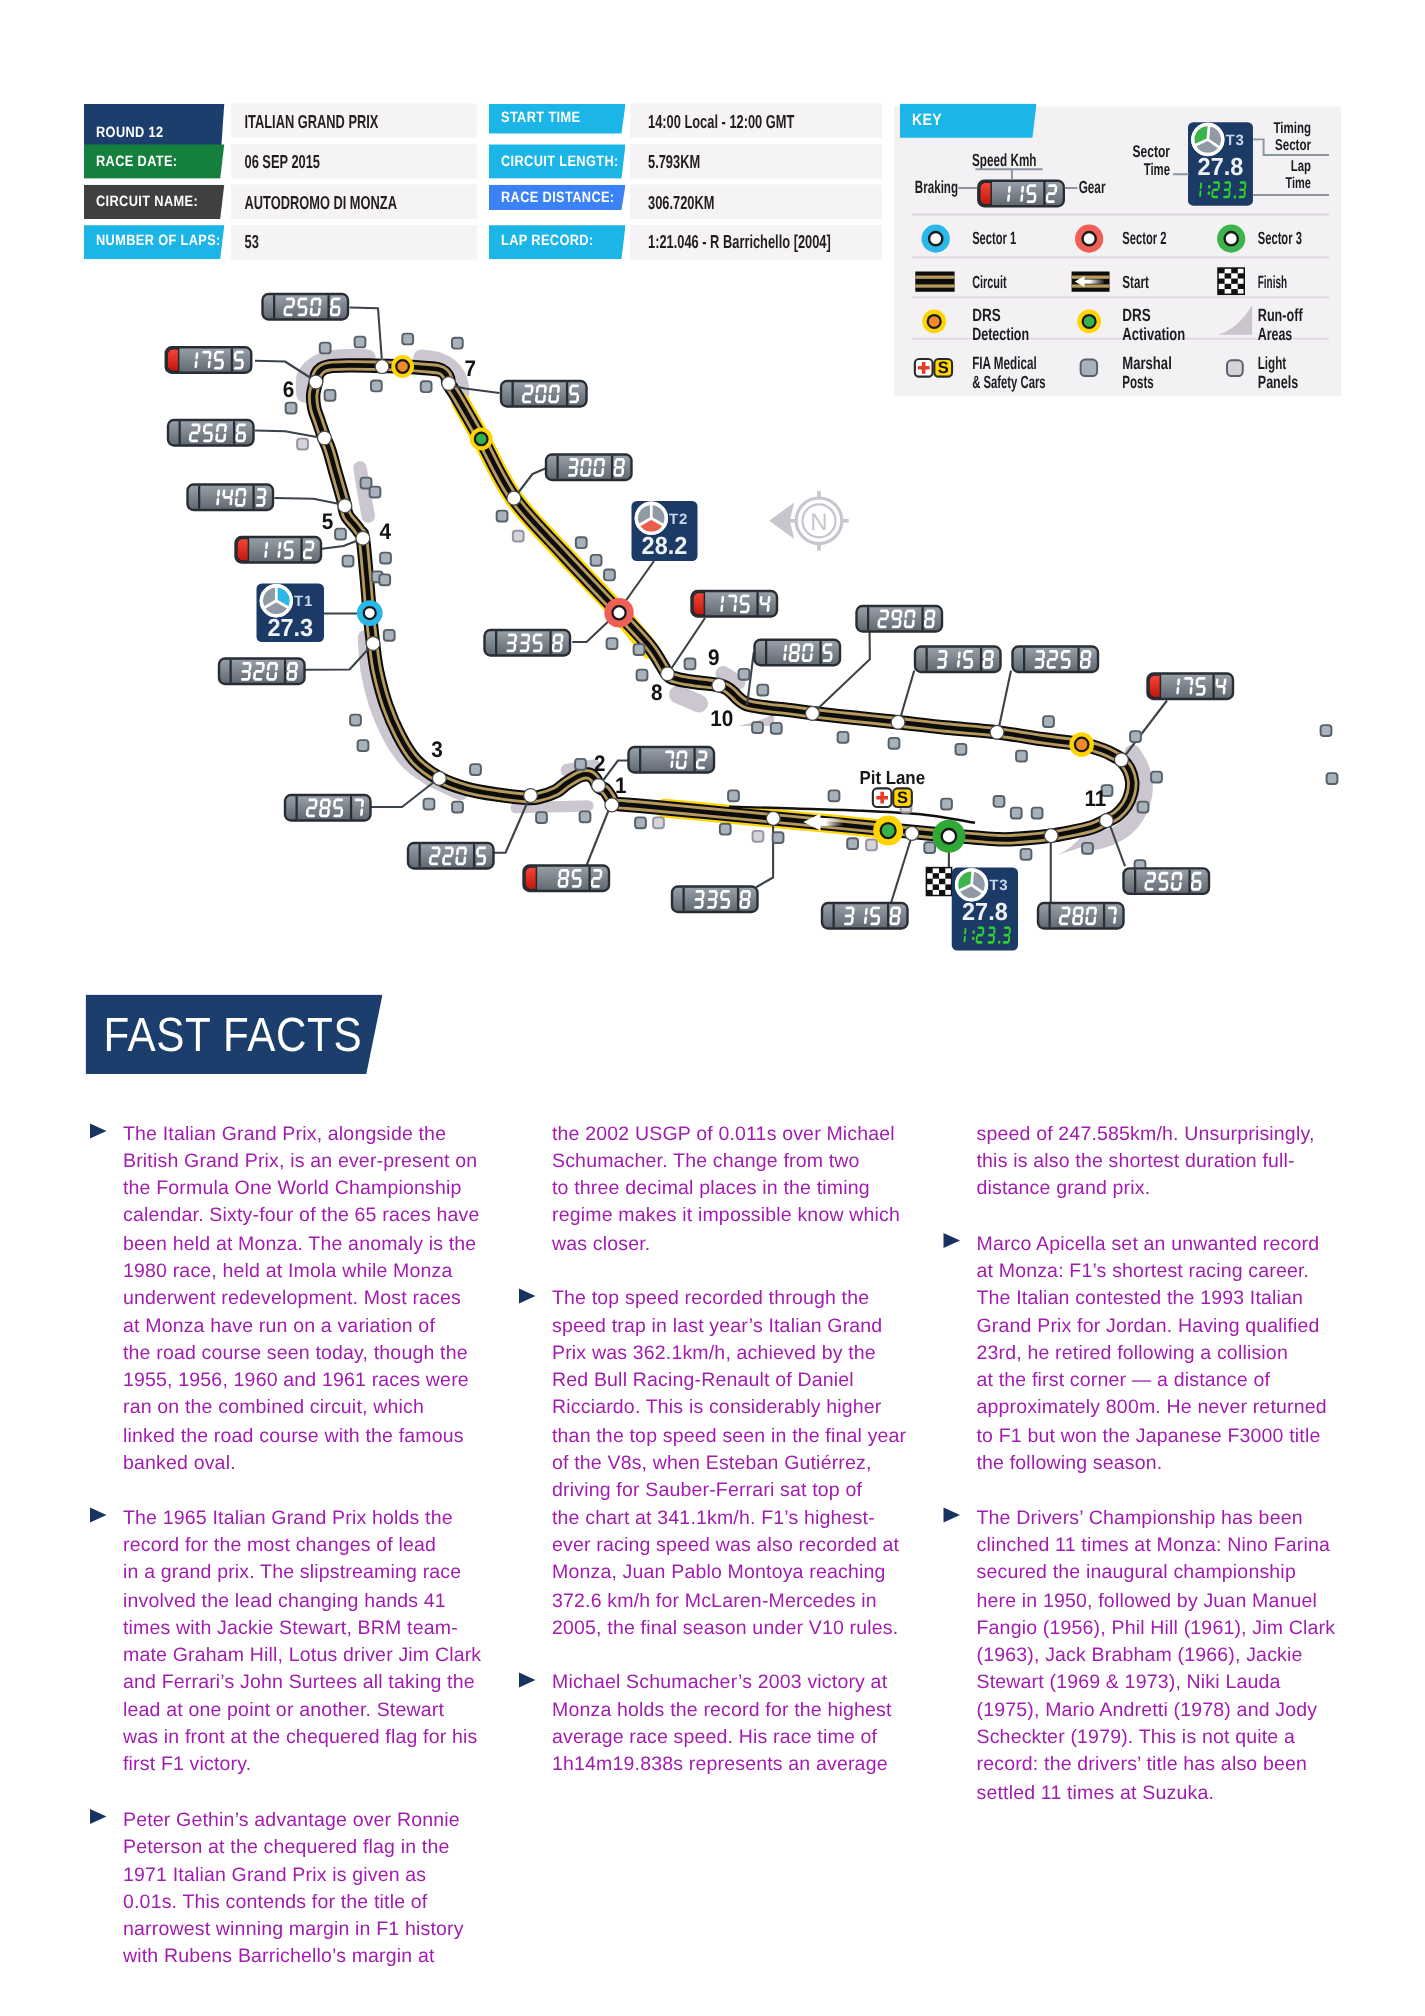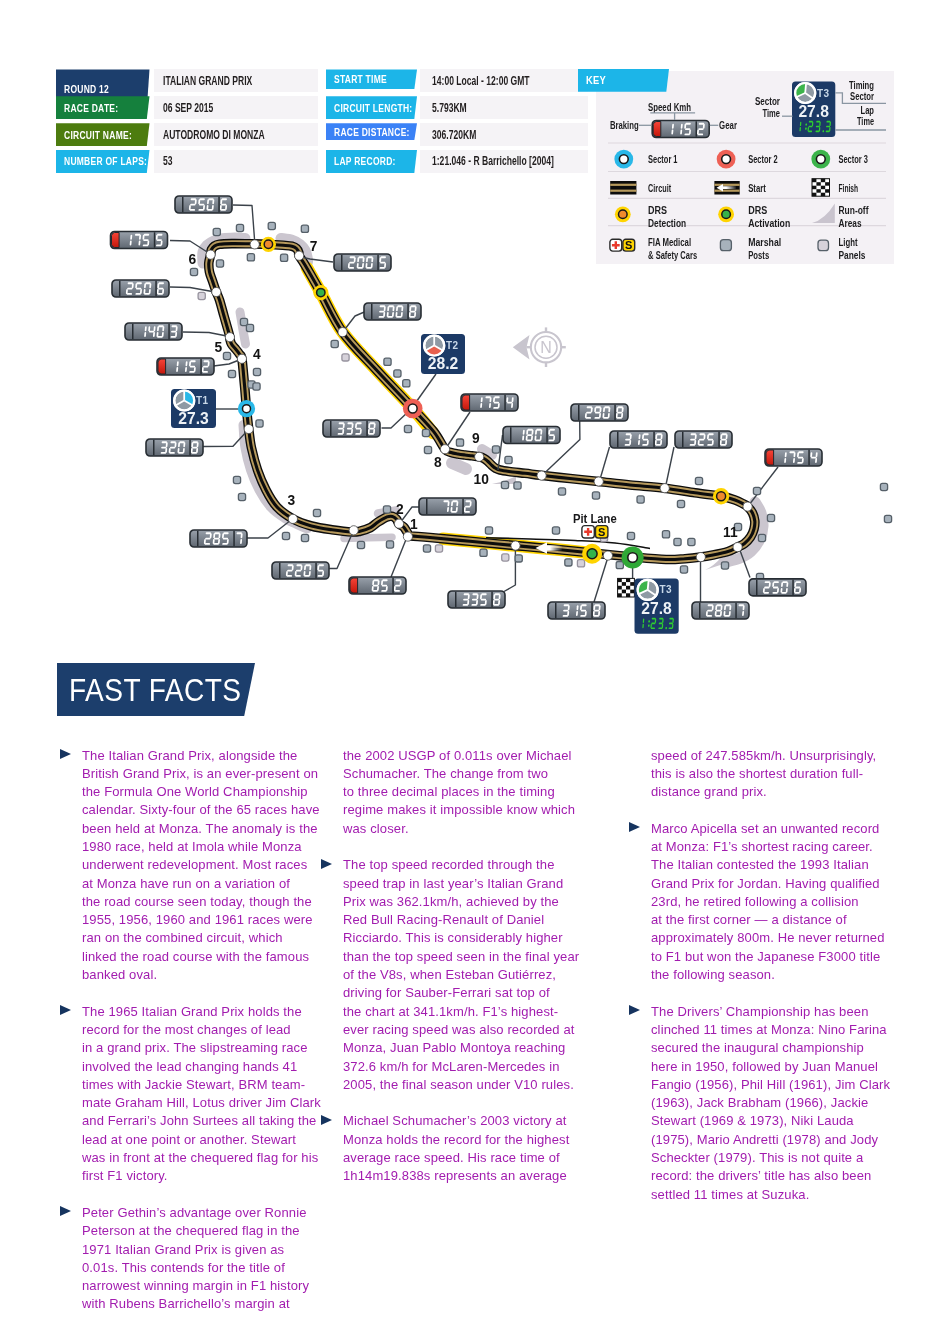--- a/index.html
+++ b/index.html
@@ -13,21 +13,21 @@
   </div>
 <div style="position:absolute;left:154px;top:69.4px;width:164px;height:22.8px;background:#f5f3f6">
     <span style="position:absolute;left:8.5px;top:50%;transform:translateY(-50%) scaleX(0.685);transform-origin:left center;font-weight:bold;font-size:12.5px;color:#221e1f;white-space:nowrap">ITALIAN GRAND PRIX</span>
   </div>
 <div style="position:absolute;left:56px;top:96.3px;width:93.5px;height:22.8px;background:#15803d;clip-path:polygon(0 0,100% 0,calc(100% - 2.7px) 100%,0 100%)">
     <span style="position:absolute;left:8px;top:50%;transform:translateY(-50%) scaleX(0.85);transform-origin:left center;font-weight:bold;font-size:10px;color:#fff;white-space:nowrap;letter-spacing:0.3px">RACE DATE:</span>
   </div>
 <div style="position:absolute;left:154px;top:96.3px;width:164px;height:22.8px;background:#f5f3f6">
     <span style="position:absolute;left:8.5px;top:50%;transform:translateY(-50%) scaleX(0.685);transform-origin:left center;font-weight:bold;font-size:12.5px;color:#221e1f;white-space:nowrap">06 SEP 2015</span>
   </div>
-<div style="position:absolute;left:56px;top:123.2px;width:93.5px;height:22.8px;background:#4d7c0f;clip-path:polygon(0 0,100% 0,calc(100% - 2.7px) 100%,0 100%)">
+<div style="position:absolute;left:56px;top:123.2px;width:93.5px;height:22.8px;background:#404040;clip-path:polygon(0 0,100% 0,calc(100% - 2.7px) 100%,0 100%)">
     <span style="position:absolute;left:8px;top:50%;transform:translateY(-50%) scaleX(0.85);transform-origin:left center;font-weight:bold;font-size:10px;color:#fff;white-space:nowrap;letter-spacing:0.3px">CIRCUIT NAME:</span>
   </div>
 <div style="position:absolute;left:154px;top:123.2px;width:164px;height:22.8px;background:#f5f3f6">
     <span style="position:absolute;left:8.5px;top:50%;transform:translateY(-50%) scaleX(0.685);transform-origin:left center;font-weight:bold;font-size:12.5px;color:#221e1f;white-space:nowrap">AUTODROMO DI MONZA</span>
   </div>
 <div style="position:absolute;left:56px;top:150.1px;width:93.5px;height:22.8px;background:#1cb5e8;clip-path:polygon(0 0,100% 0,calc(100% - 2.7px) 100%,0 100%)">
     <span style="position:absolute;left:8px;top:50%;transform:translateY(-50%) scaleX(0.85);transform-origin:left center;font-weight:bold;font-size:10px;color:#fff;white-space:nowrap;letter-spacing:0.3px">NUMBER OF LAPS:</span>
   </div>
 <div style="position:absolute;left:154px;top:150.1px;width:164px;height:22.8px;background:#f5f3f6">
     <span style="position:absolute;left:8.5px;top:50%;transform:translateY(-50%) scaleX(0.685);transform-origin:left center;font-weight:bold;font-size:12.5px;color:#221e1f;white-space:nowrap">53</span>
@@ -50,21 +50,21 @@
 <div style="position:absolute;left:420px;top:123.2px;width:168px;height:22.8px;background:#f5f3f6">
     <span style="position:absolute;left:11.5px;top:50%;transform:translateY(-50%) scaleX(0.685);transform-origin:left center;font-weight:bold;font-size:12.5px;color:#221e1f;white-space:nowrap">306.720KM</span>
   </div>
 <div style="position:absolute;left:326px;top:150.1px;width:91px;height:22.8px;background:#1cb5e8;clip-path:polygon(0 0,100% 0,calc(100% - 2.7px) 100%,0 100%)">
     <span style="position:absolute;left:8px;top:50%;transform:translateY(-50%) scaleX(0.85);transform-origin:left center;font-weight:bold;font-size:10px;color:#fff;white-space:nowrap;letter-spacing:0.3px">LAP RECORD:</span>
   </div>
 <div style="position:absolute;left:420px;top:150.1px;width:168px;height:22.8px;background:#f5f3f6">
     <span style="position:absolute;left:11.5px;top:50%;transform:translateY(-50%) scaleX(0.685);transform-origin:left center;font-weight:bold;font-size:12.5px;color:#221e1f;white-space:nowrap">1:21.046 - R Barrichello [2004]</span>
   </div>
 <div style="position:absolute;left:596px;top:70.5px;width:298px;height:193px;background:#f4f1f5"></div>
-<div style="position:absolute;left:578px;top:69px;width:91px;height:22.8px;background:#1cb5e8;clip-path:polygon(0 0,100% 0,calc(100% - 2.7px) 100%,0 100%)">
+<div style="position:absolute;left:600px;top:69px;width:91px;height:22.8px;background:#1cb5e8;clip-path:polygon(0 0,100% 0,calc(100% - 2.7px) 100%,0 100%)">
     <span style="position:absolute;left:8px;top:50%;transform:translateY(-50%) scaleX(0.85);transform-origin:left center;font-weight:bold;font-size:11px;color:#fff;white-space:nowrap;letter-spacing:0.3px">KEY</span>
   </div>
 <svg width="298" height="194" viewBox="596 70.5 298 194" style="position:absolute;left:596px;top:70.5px">
     <defs>
       <linearGradient id="kfade" x1="0" y1="0" x2="1" y2="0">
         <stop offset="0" stop-color="#fff"></stop>
         <stop offset="0.5" stop-color="#fff"></stop>
         <stop offset="1" stop-color="#fff" stop-opacity="0.08"></stop>
       </linearGradient>
     </defs>
@@ -847,21 +847,21 @@
     <path d="M512.8,347.2 L529.5,335.0 L526.5,347.2 L529.5,359.4 Z" fill="#c8c5ce"></path>
   </svg>
 <div style="position:absolute;left:57px;top:663px;width:198px;height:53px;background:#1c3e6c;clip-path:polygon(0 0,100% 0,calc(100% - 10.8px) 100%,0 100%)">
     <span style="position:absolute;left:12px;top:50%;transform:translateY(-50%) scaleX(0.878);transform-origin:left center;font-size:32px;color:#fff;letter-spacing:0.5px;white-space:nowrap">FAST FACTS</span>
   </div>
 <div style="position:absolute;left:82px;top:746.5px;width:290px">
     <div class="fp b">The Italian Grand Prix, alongside the<br>British Grand Prix, is an ever-present on<br>the Formula One World Championship<br>calendar. Sixty-four of the 65 races have<br>been held at Monza. The anomaly is the<br>1980 race, held at Imola while Monza<br>underwent redevelopment. Most races<br>at Monza have run on a variation of<br>the road course seen today, though the<br>1955, 1956, 1960 and 1961 races were<br>ran on the combined circuit, which<br>linked the road course with the famous<br>banked oval.</div>
     <div class="fp b">The 1965 Italian Grand Prix holds the<br>record for the most changes of lead<br>in a grand prix. The slipstreaming race<br>involved the lead changing hands 41<br>times with Jackie Stewart, BRM team-<br>mate Graham Hill, Lotus driver Jim Clark<br>and Ferrari’s John Surtees all taking the<br>lead at one point or another. Stewart<br>was in front at the chequered flag for his<br>first  F1 victory.</div>
     <div class="fp b"> Peter Gethin’s advantage over Ronnie<br>Peterson at the chequered flag in the<br>1971 Italian Grand Prix is given as<br>0.01s. This contends for the title of<br>narrowest winning margin in F1 history<br>with Rubens Barrichello’s margin at</div>
   </div>
-<div style="position:absolute;left:343px;top:746.5px;width:290px">
+<div style="position:absolute;left:368px;top:746.5px;width:290px">
     <div class="fp">the 2002 USGP of 0.011s over Michael<br>Schumacher. The change from two<br>to three decimal places in the timing<br>regime makes it impossible know which<br>was closer.</div>
     <div class="fp b">The top speed recorded through the<br>speed trap in last year’s Italian Grand<br>Prix was 362.1km/h, achieved by the<br>Red Bull Racing-Renault of Daniel<br>Ricciardo. This is considerably higher<br>than the top speed seen in the final year<br>of the V8s, when Esteban Gutiérrez,<br>driving for Sauber-Ferrari sat top of<br>the chart at 341.1km/h. F1’s highest-<br>ever racing speed was also recorded at<br>Monza, Juan Pablo Montoya reaching<br>372.6 km/h for McLaren-Mercedes in<br>2005, the final season under V10 rules.</div>
     <div class="fp b"> Michael Schumacher’s 2003 victory at<br>Monza holds the record for the highest<br>average race speed. His race time of<br>1h14m19.838s represents an average</div>
   </div>
 <div style="position:absolute;left:651px;top:746.5px;width:290px">
     <div class="fp">speed of 247.585km/h. Unsurprisingly,<br>this is also the shortest duration full-<br>distance grand prix.</div>
     <div class="fp b"> Marco Apicella set an unwanted record<br>at Monza: F1’s shortest racing career.<br>The Italian contested the 1993 Italian<br>Grand Prix for Jordan. Having qualified<br>23rd, he retired following a collision<br>at the first corner —  a distance of<br>approximately 800m. He never returned<br>to F1 but won the Japanese F3000 title<br>the following season.</div>
     <div class="fp b">The Drivers’ Championship has been<br>clinched 11 times at Monza: Nino Farina<br>secured the inaugural championship<br>here in 1950, followed by Juan Manuel<br>Fangio (1956), Phil Hill (1961), Jim Clark<br>(1963), Jack Brabham (1966), Jackie<br>Stewart (1969 &amp; 1973), Niki Lauda<br>(1975), Mario Andretti (1978) and Jody<br>Scheckter (1979).  This is not quite a<br>record: the drivers’ title has also been<br>settled 11 times at Suzuka.</div>
   </div>
 </body></html>

